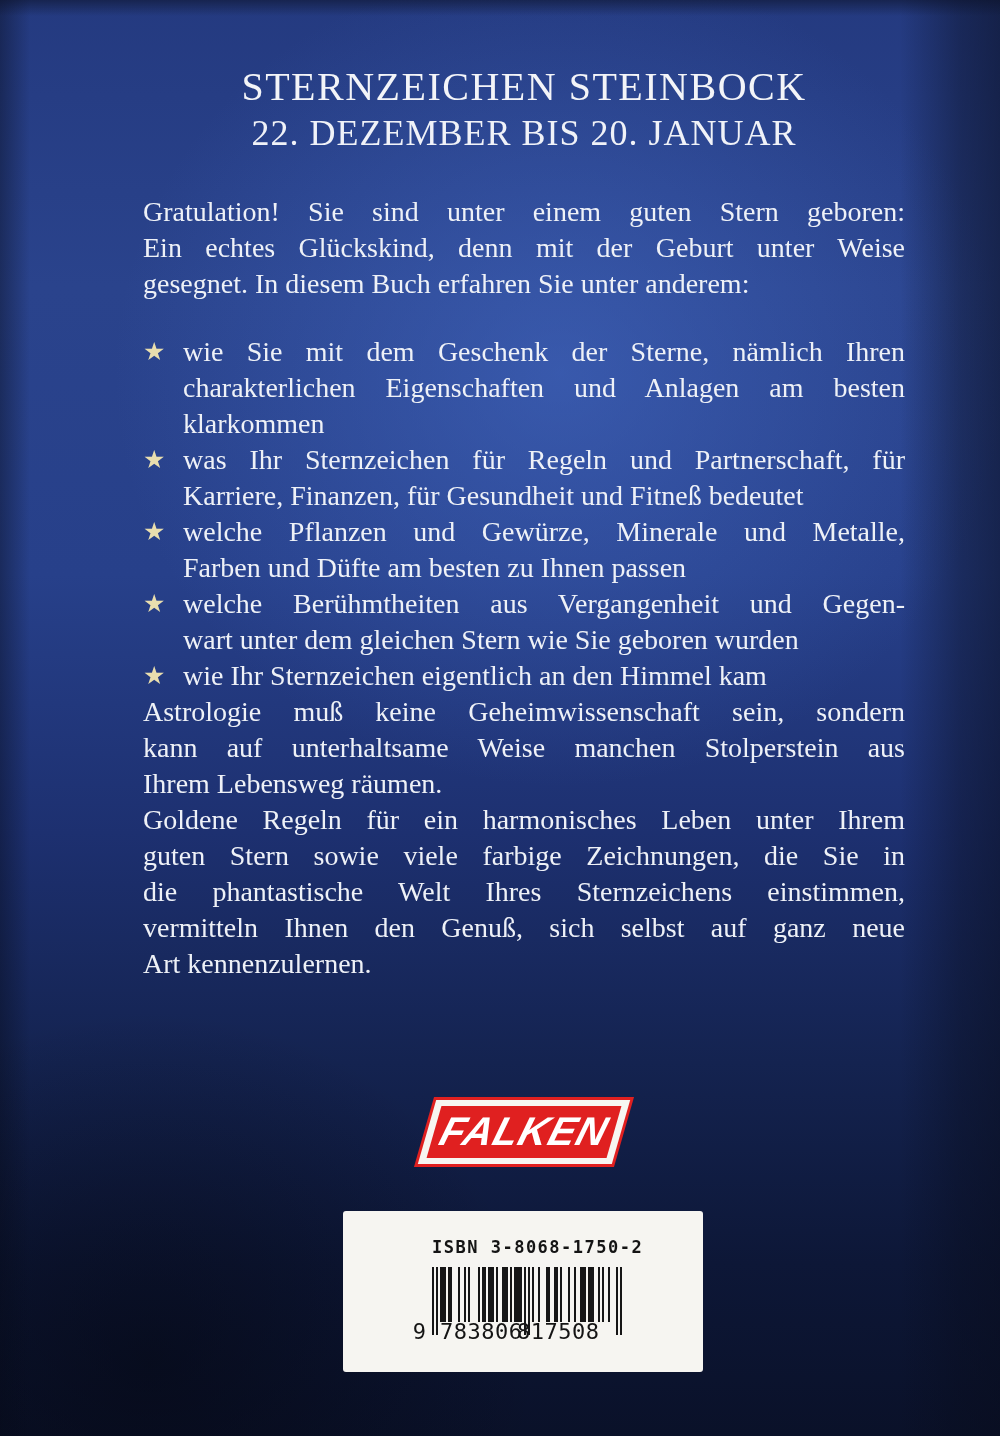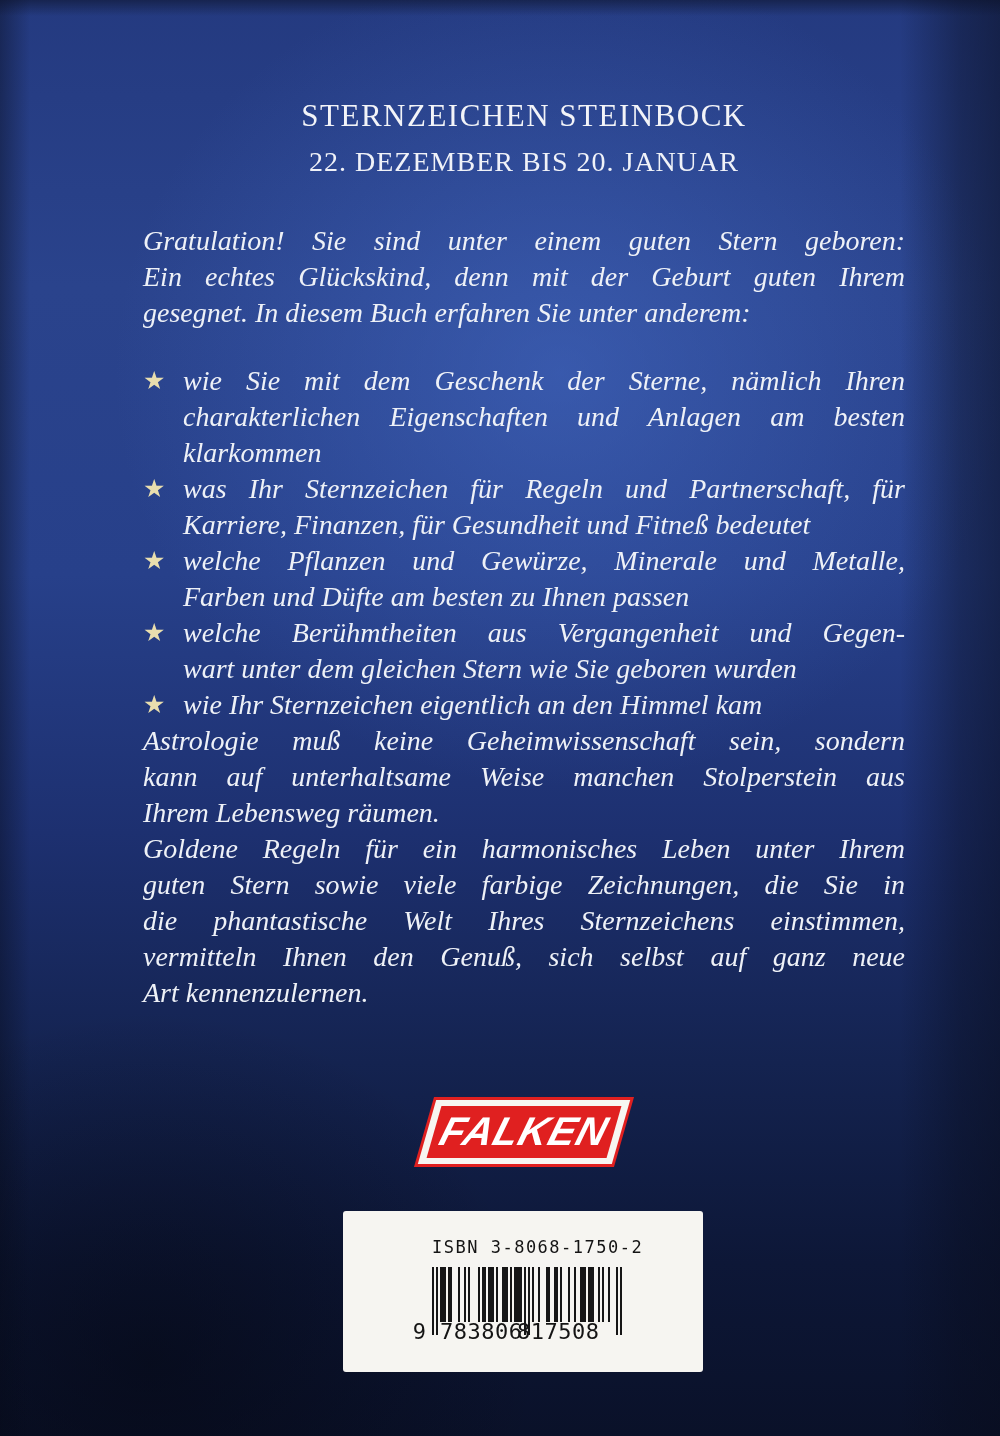--- a/index.html
+++ b/index.html
@@ -13,30 +13,30 @@
       linear-gradient(90deg, rgba(6,10,24,.40) 0%, rgba(6,10,24,0) 3%, rgba(6,10,24,0) 90%, rgba(8,12,28,.40) 96%, rgba(8,12,28,.55) 100%),
       radial-gradient(ellipse 62% 40% at 56% 26%, rgba(72,112,205,.50), rgba(72,112,205,0) 72%),
       radial-gradient(ellipse 55% 35% at 15% 95%, rgba(4,6,16,.55), rgba(4,6,16,0) 70%),
       linear-gradient(180deg, #243a80 0%, #2a438c 20%, #27408a 40%, #1d3070 58%, #142350 74%, #0d1737 88%, #0a1129 100%);
   }
   .content{
     position:absolute;left:143px;top:0;width:762px;
     color:#eef1f7;
   }
   h1.title{
-    margin:93px 0 0 0;
-    font-size:31px;font-weight:400;line-height:46px;
+    margin:64px 0 0 0;
+    font-size:40px;font-weight:400;line-height:46px;
     text-align:center;letter-spacing:1.5px;color:#f3f4f8;
   }
   h2.subtitle{
     margin:6px 0 0 0;
-    font-size:28px;font-weight:400;line-height:34px;
+    font-size:36px;font-weight:400;line-height:34px;
     text-align:center;letter-spacing:1px;color:#f0f2f8;
   }
-  .textblock{font-size:28px;line-height:36px;font-style:italic;}
+  .textblock{font-size:28px;line-height:36px;}
   .intro{margin-top:44px;}
   .line{text-align:justify;text-align-last:justify;white-space:nowrap;}
   .line.last{text-align-last:left;}
   ul.bullets{list-style:none;margin:32px 0 0 0;padding:0;}
   ul.bullets li{position:relative;padding-left:40px;}
   .star{
     position:absolute;left:0;top:0;
     font-family:"DejaVu Sans",sans-serif;
     font-size:25px;line-height:36px;color:#e9deae;
   }
@@ -61,21 +61,21 @@
   }
   
   .isbn-label{
     position:absolute;left:343px;top:1211px;width:360px;height:161px;
     background:#f6f5f1;border-radius:3px;
   }
   .barcode-wrap{position:absolute;left:89px;top:26px;width:190px;}
   .isbn-line{
     font-family:"DejaVu Sans Mono",monospace;
     font-size:17px;letter-spacing:1.5px;color:#141414;
-    text-align:center;white-space:nowrap;margin:0 0 10px 0;
+    text-align:center;white-space:nowrap;margin:0 0 10px 0;font-weight:bold;
   }
   .bars{position:relative;width:190px;height:78px;}
   .bars svg{position:absolute;left:0;top:0;}
   .ean-digit{
     position:absolute;top:54px;
     font-family:"DejaVu Sans Mono",monospace;
     font-size:22px;line-height:22px;color:#141414;
   }
   .ean-d9{left:-30px;width:24px;text-align:right;}
   .ean-g1{left:8px;width:80px;letter-spacing:0.5px;}
@@ -85,21 +85,21 @@
 <body>
 
 <div class="cover">
 
   <div class="content">
     <h1 class="title">STERNZEICHEN STEINBOCK</h1>
     <h2 class="subtitle">22. DEZEMBER BIS 20. JANUAR</h2>
 
     <div class="textblock intro">
         <div class="line">Gratulation! Sie sind unter einem guten Stern geboren:</div>
-        <div class="line">Ein echtes Glückskind, denn mit der Geburt guten Ihrem</div>
+        <div class="line">Ein echtes Glückskind, denn mit der Geburt unter Weise</div>
         <div class="line last">gesegnet. In diesem Buch erfahren Sie unter anderem:</div>
       </div>
 
     <ul class="bullets textblock">
         <li>
           <span class="star" style="color: rgb(233, 222, 174);">★</span>
           <div>
             <div class="line">wie Sie mit dem Geschenk der Sterne, nämlich Ihren</div>
             <div class="line">charakterlichen Eigenschaften und Anlagen am besten</div>
             <div class="line last">klarkommen</div>

